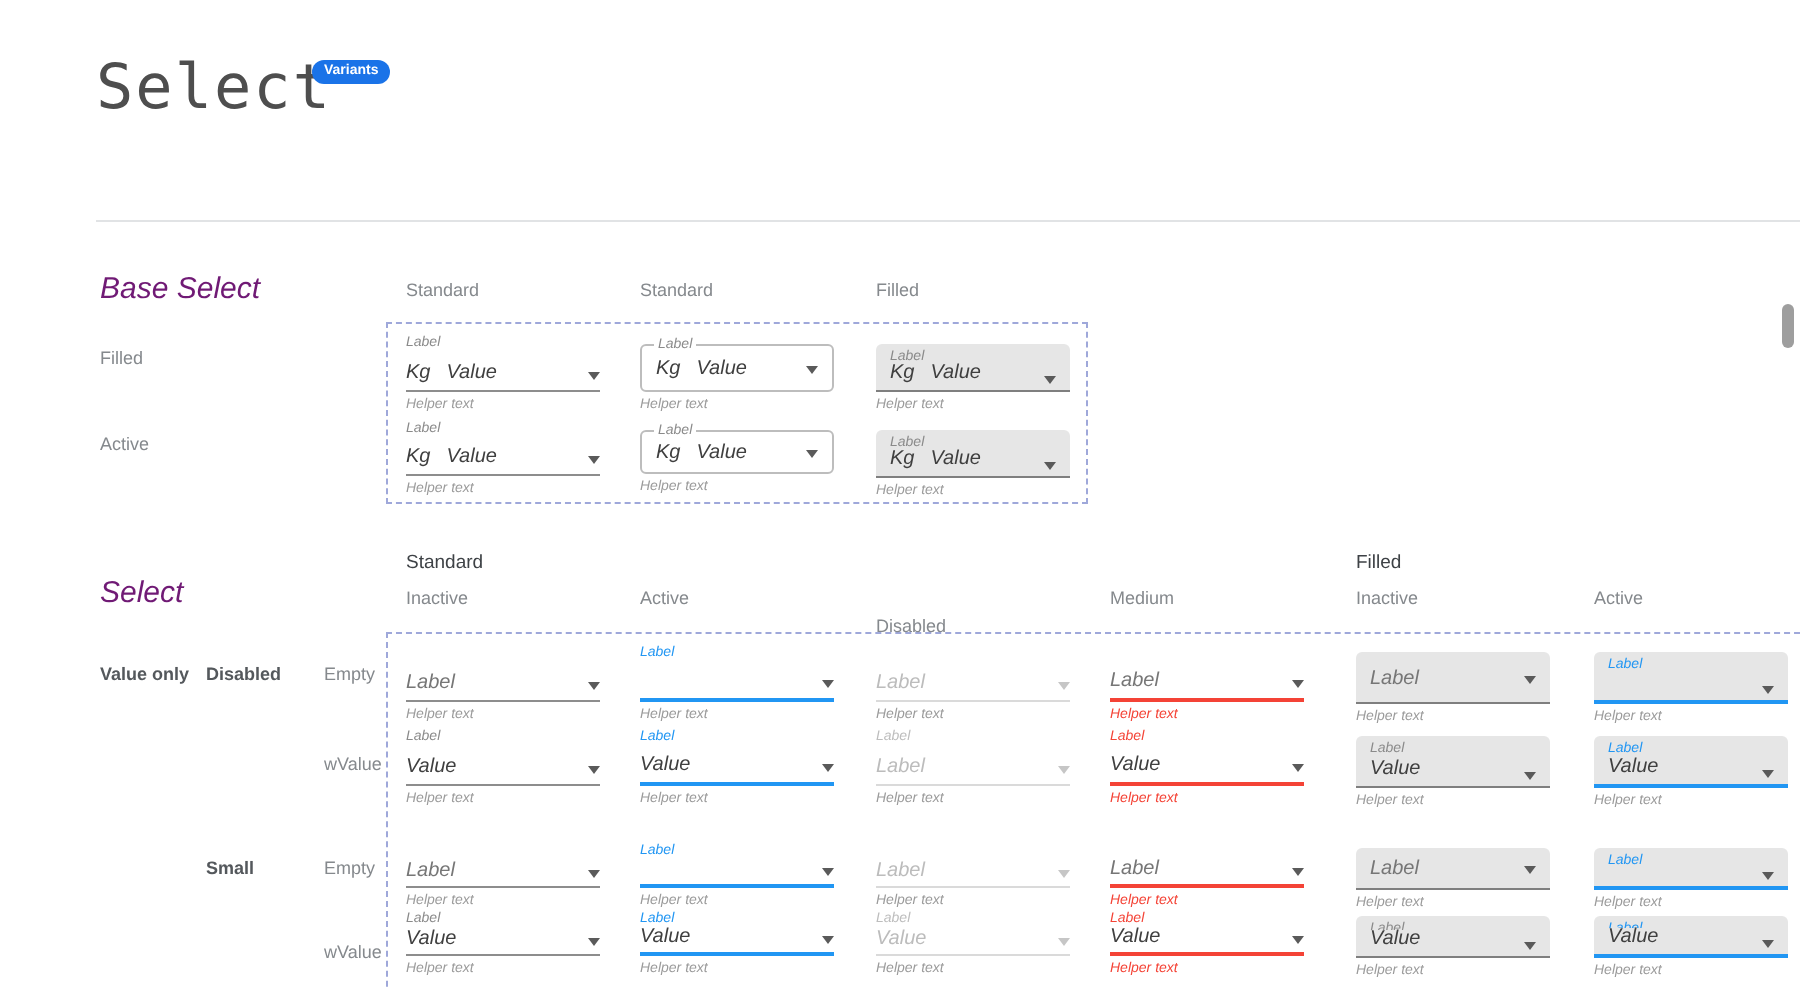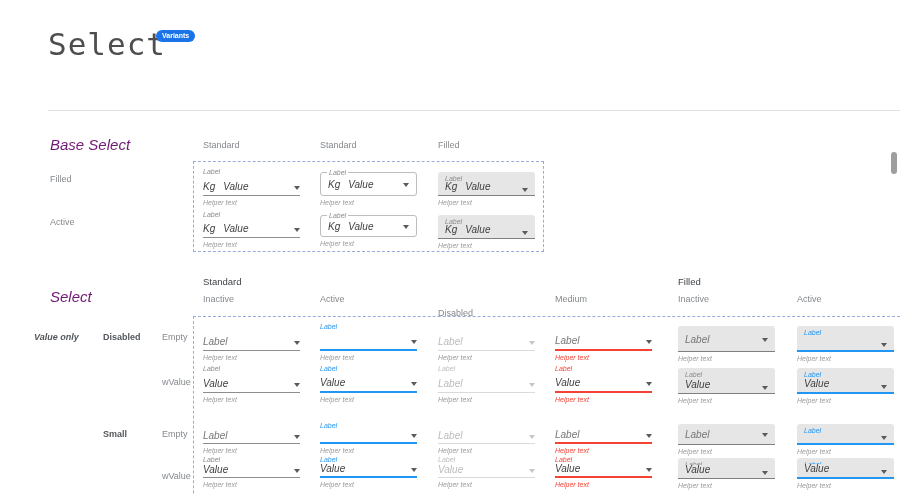--- a/index.html
+++ b/index.html
@@ -103,21 +103,21 @@
       <div class="rowlabel" style="left: 50px; top: 174px;">Filled</div>
       <div class="rowlabel" style="left: 50px; top: 217px;">Active</div>
       <div class="grouphead" style="left: 203px; top: 276px;">Standard</div>
       <div class="colhead" style="left: 203px; top: 294px;">Inactive</div>
       <div class="colhead" style="left: 320px; top: 294px;">Active</div>
       <div class="colhead" style="left: 438px; top: 308px;">Disabled</div>
       <div class="colhead" style="left: 555px; top: 294px;">Medium</div>
       <div class="grouphead" style="left: 678px; top: 276px;">Filled</div>
       <div class="colhead" style="left: 678px; top: 294px;">Inactive</div>
       <div class="colhead" style="left: 797px; top: 294px;">Active</div>
-      <div class="rowlabel strong" style="left: 34px; top: 332px; font-style: italic;">Value only</div>
+      <div class="rowlabel strong" style="left: 50px; top: 332px;">Value only</div>
       <div class="rowlabel strong" style="left: 103px; top: 332px;">Disabled</div>
       <div class="rowlabel strong" style="left: 103px; top: 429px;">Small</div>
       <div class="rowlabel" style="left: 162px; top: 332px;">Empty</div>
       <div class="rowlabel" style="left: 162px; top: 377px;">wValue</div>
       <div class="rowlabel" style="left: 162px; top: 429px;">Empty</div>
       <div class="rowlabel" style="left: 162px; top: 471px;">wValue</div>
       <div class="cell b-standard" style="left: 203px; top: 167px;">
         <div class="caption">Label</div>
         <div class="vrow">
           <span class="kgline">

